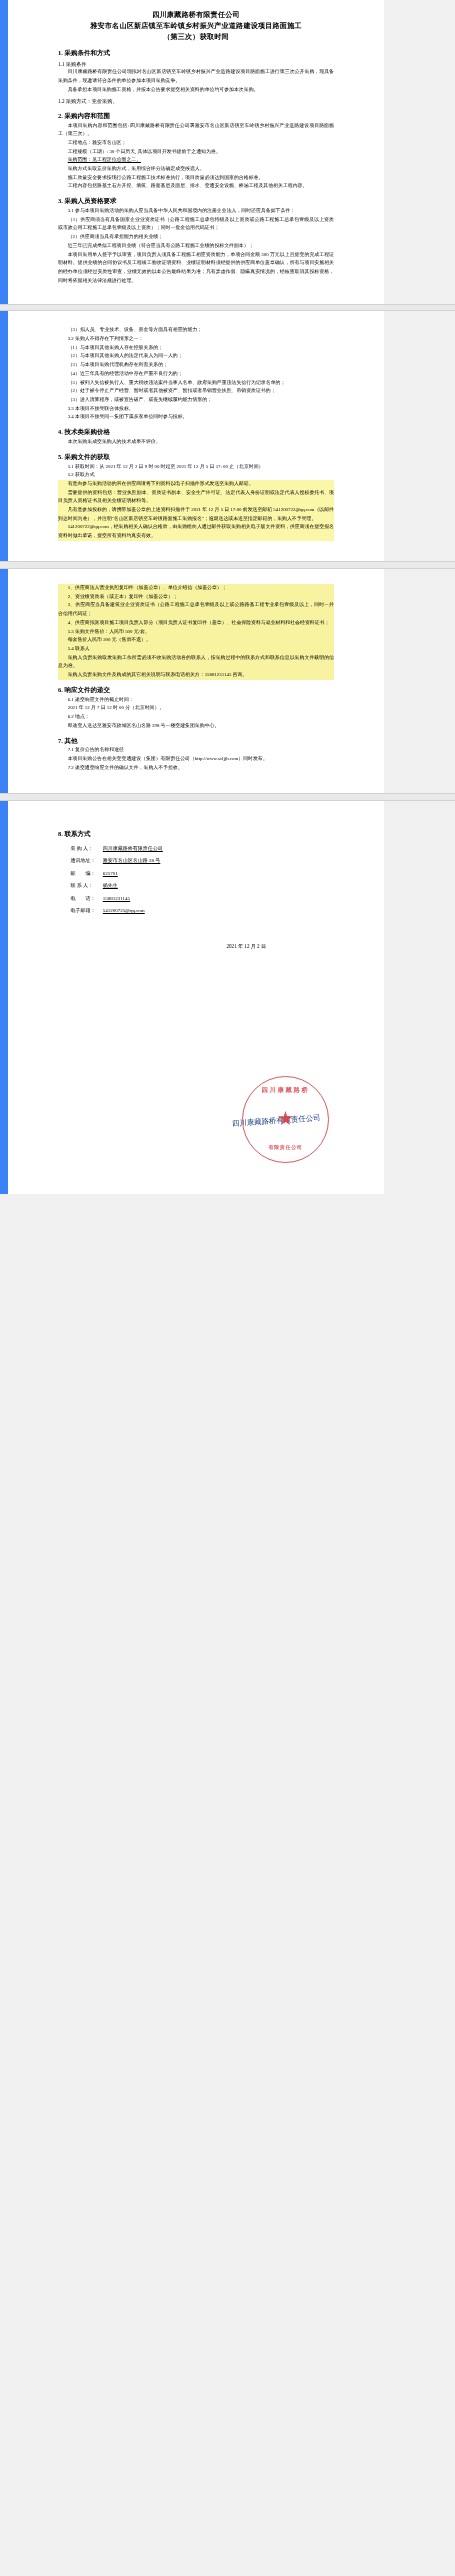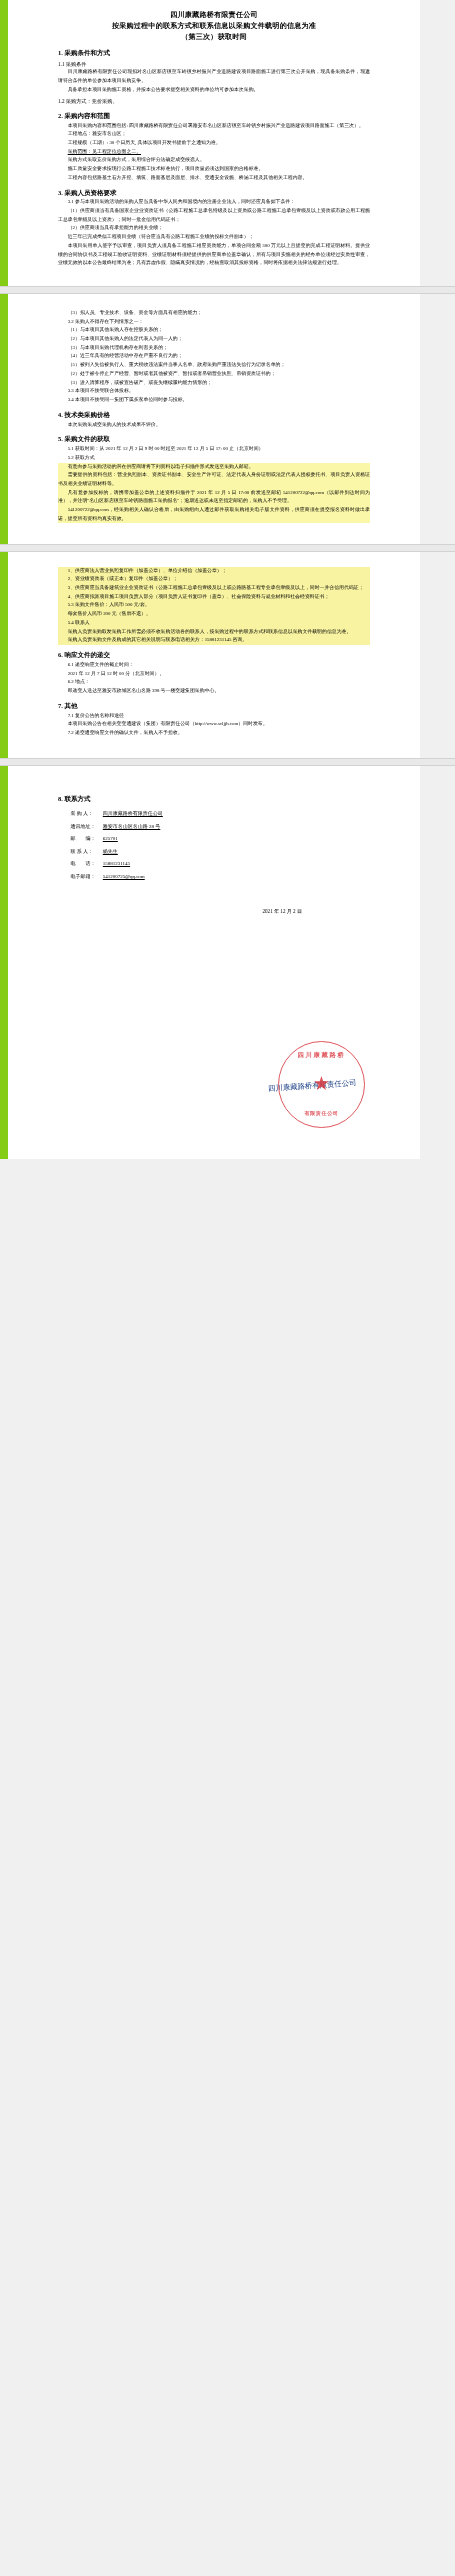--- a/index.html
+++ b/index.html
@@ -5,22 +5,22 @@
   html, body {
     margin: 0;
     padding: 0;
     background: #f0f0f0;
   }
   body {
     font-family: "Liberation Serif", serif;
     width: 456px;
   }
   .page {
-    width: 420px;
-    background: #84cc16;
+    width: 384px;
+    background: #3b82f6;
     position: relative;
     box-sizing: border-box;
     padding-left: 8px;
   }
   .sheet {
     position: relative;
     background: #ffffff;
     padding: 0 50px;
     box-sizing: border-box;
   }
@@ -121,21 +121,21 @@
     margin-top: 25px;
   }
 </style>
 </head>
 <body>
 
 <div class="page">
   <div class="sheet" style="padding-top:10.2px;padding-bottom:11.4px;">
     <div class="doc-title">
       <div>四川康藏路桥有限责任公司</div>
-      <div>按采购过程中的联系方式和联系信息以采购文件载明的信息为准</div>
+      <div>雅安市名山区新店镇至车岭镇乡村振兴产业道路建设项目路面施工</div>
       <div>（第三次）获取时间</div>
     </div>
 
     <div class="sec-h">
       <span>1.</span>
       <span>采购条件和方式</span>
     </div>
     <div class="sub-h">1.1 采购条件</div>
     <p class="t ind">目川康藏路桥有限责任公司现拟对名山区新店镇至车岭镇乡村振兴产业道路建设项目路面施工进行第三次公开采购，现具备采购条件，现邀请符合条件的单位参加本项目采购竞争。</p>
     <p class="t ind">具备承担本项目采购施工资格，并按本公告要求提交相关资料的单位均可参加本次采购。</p>

